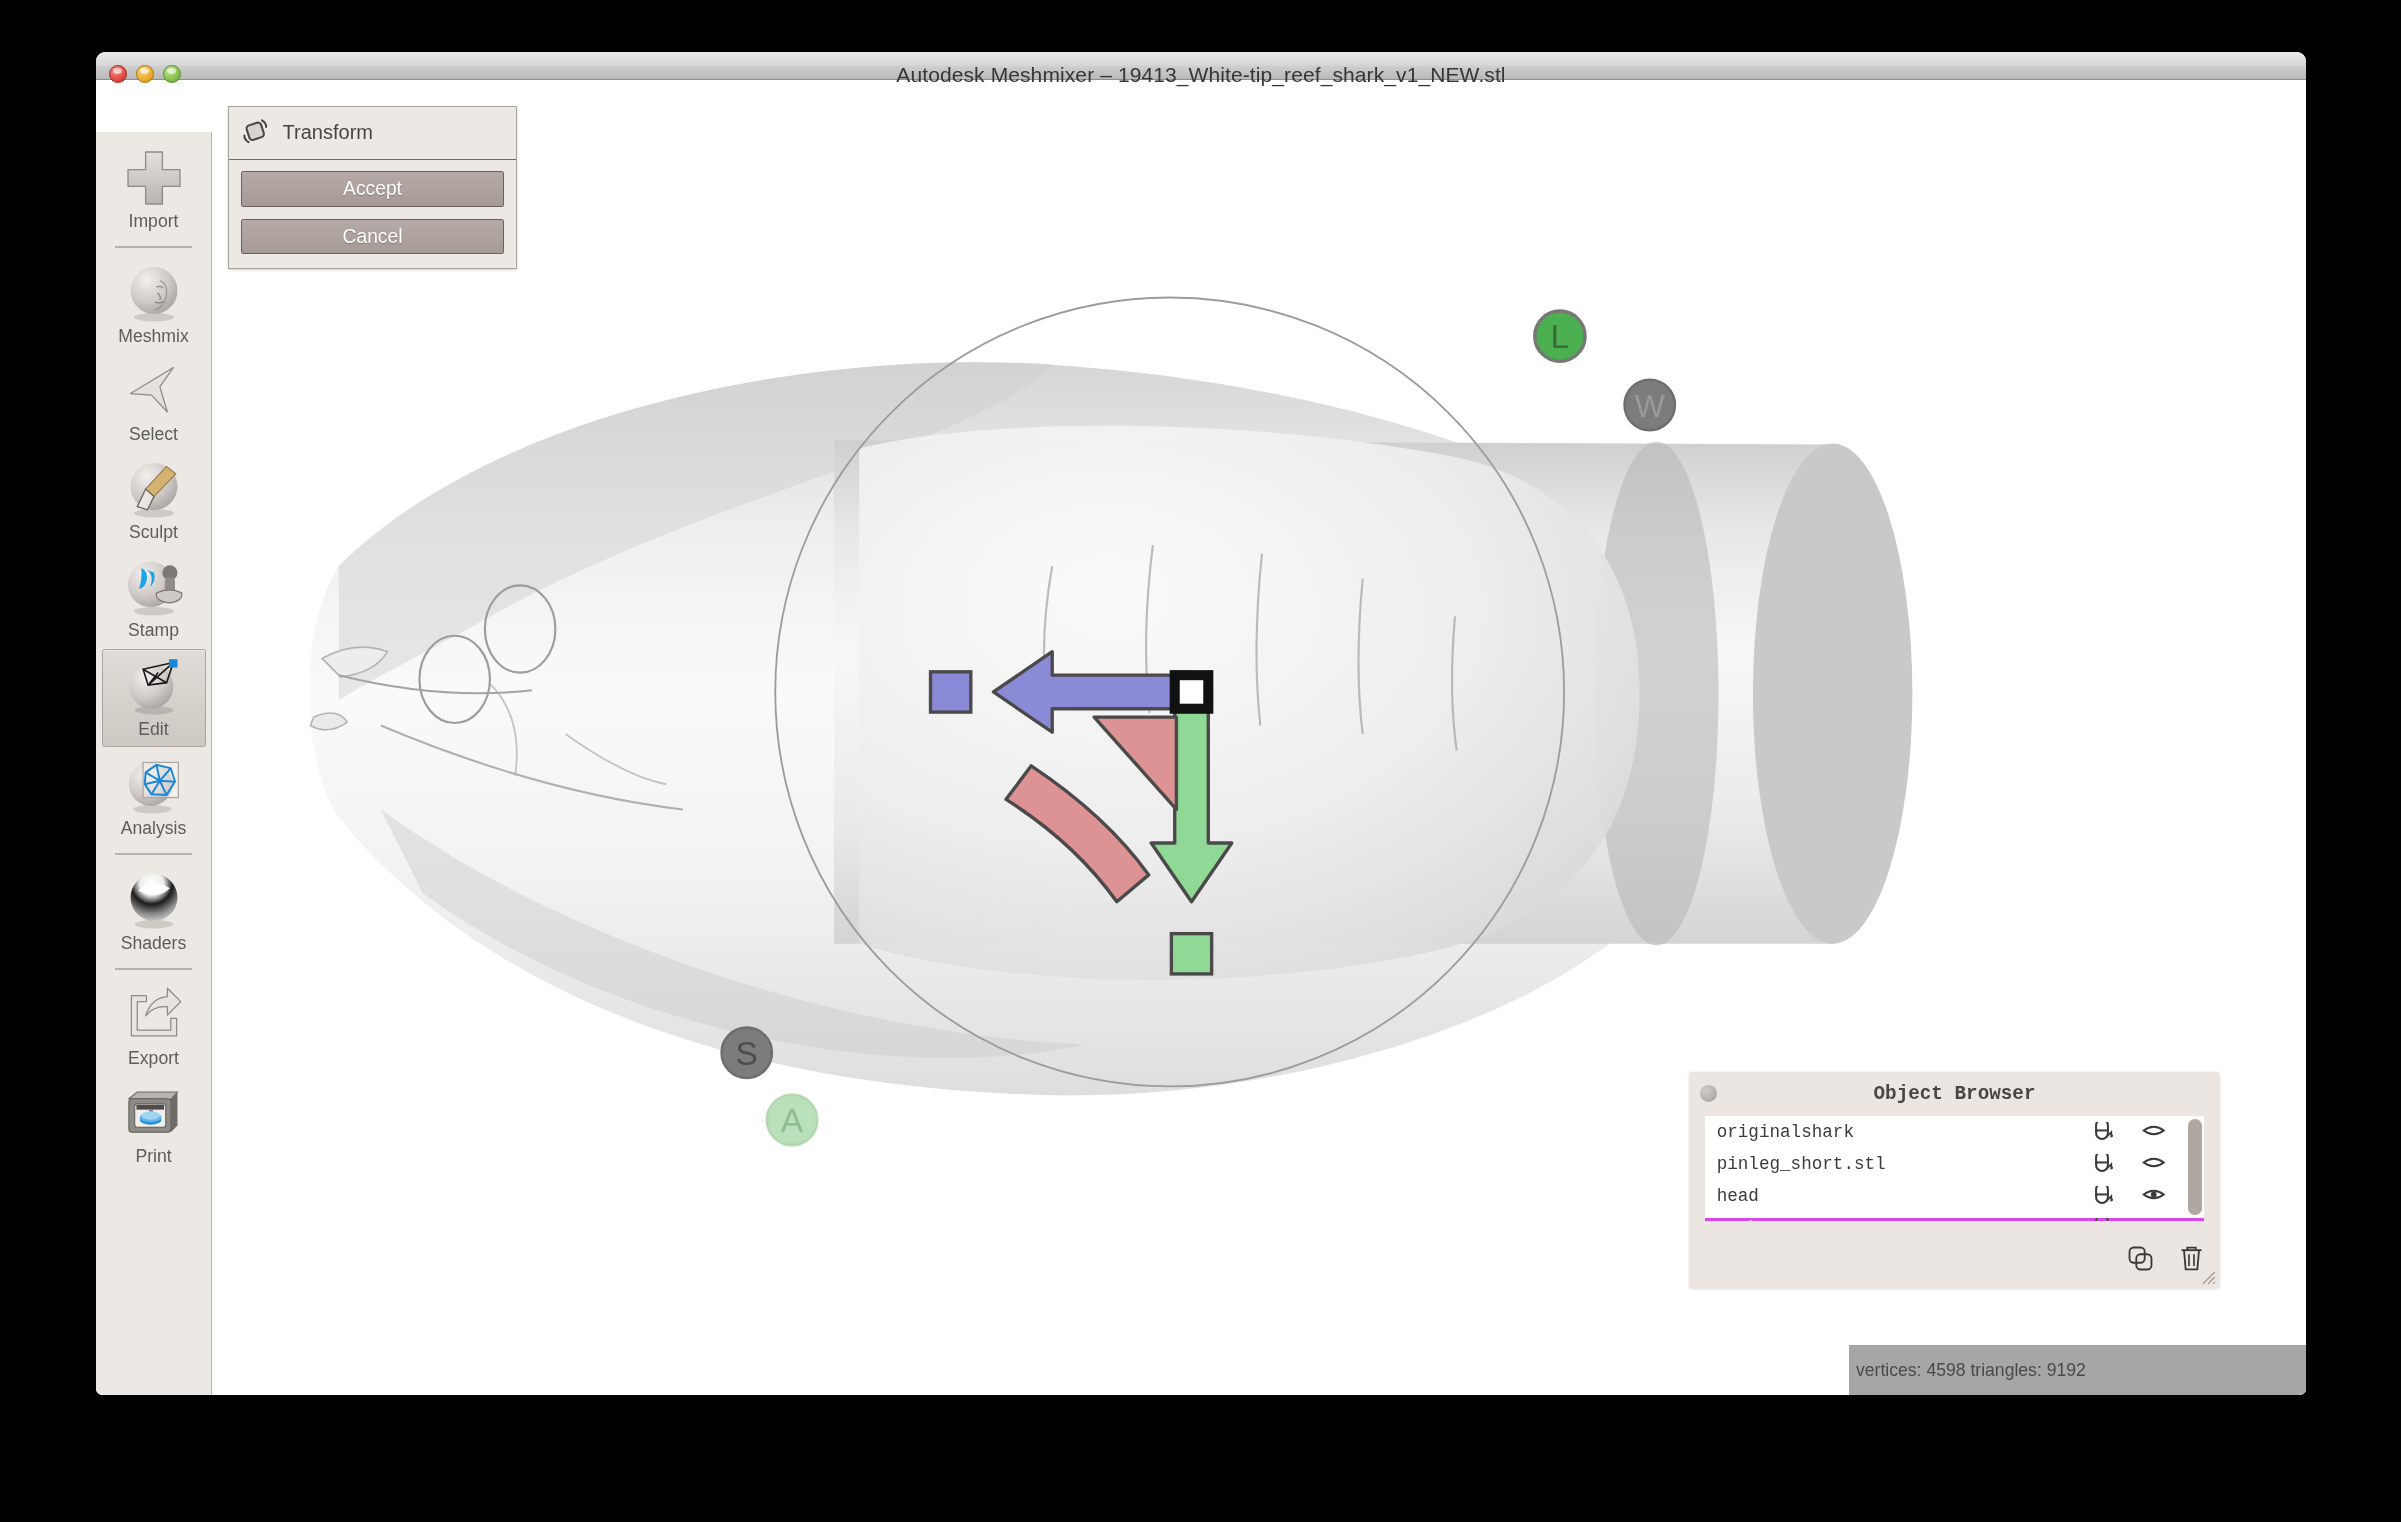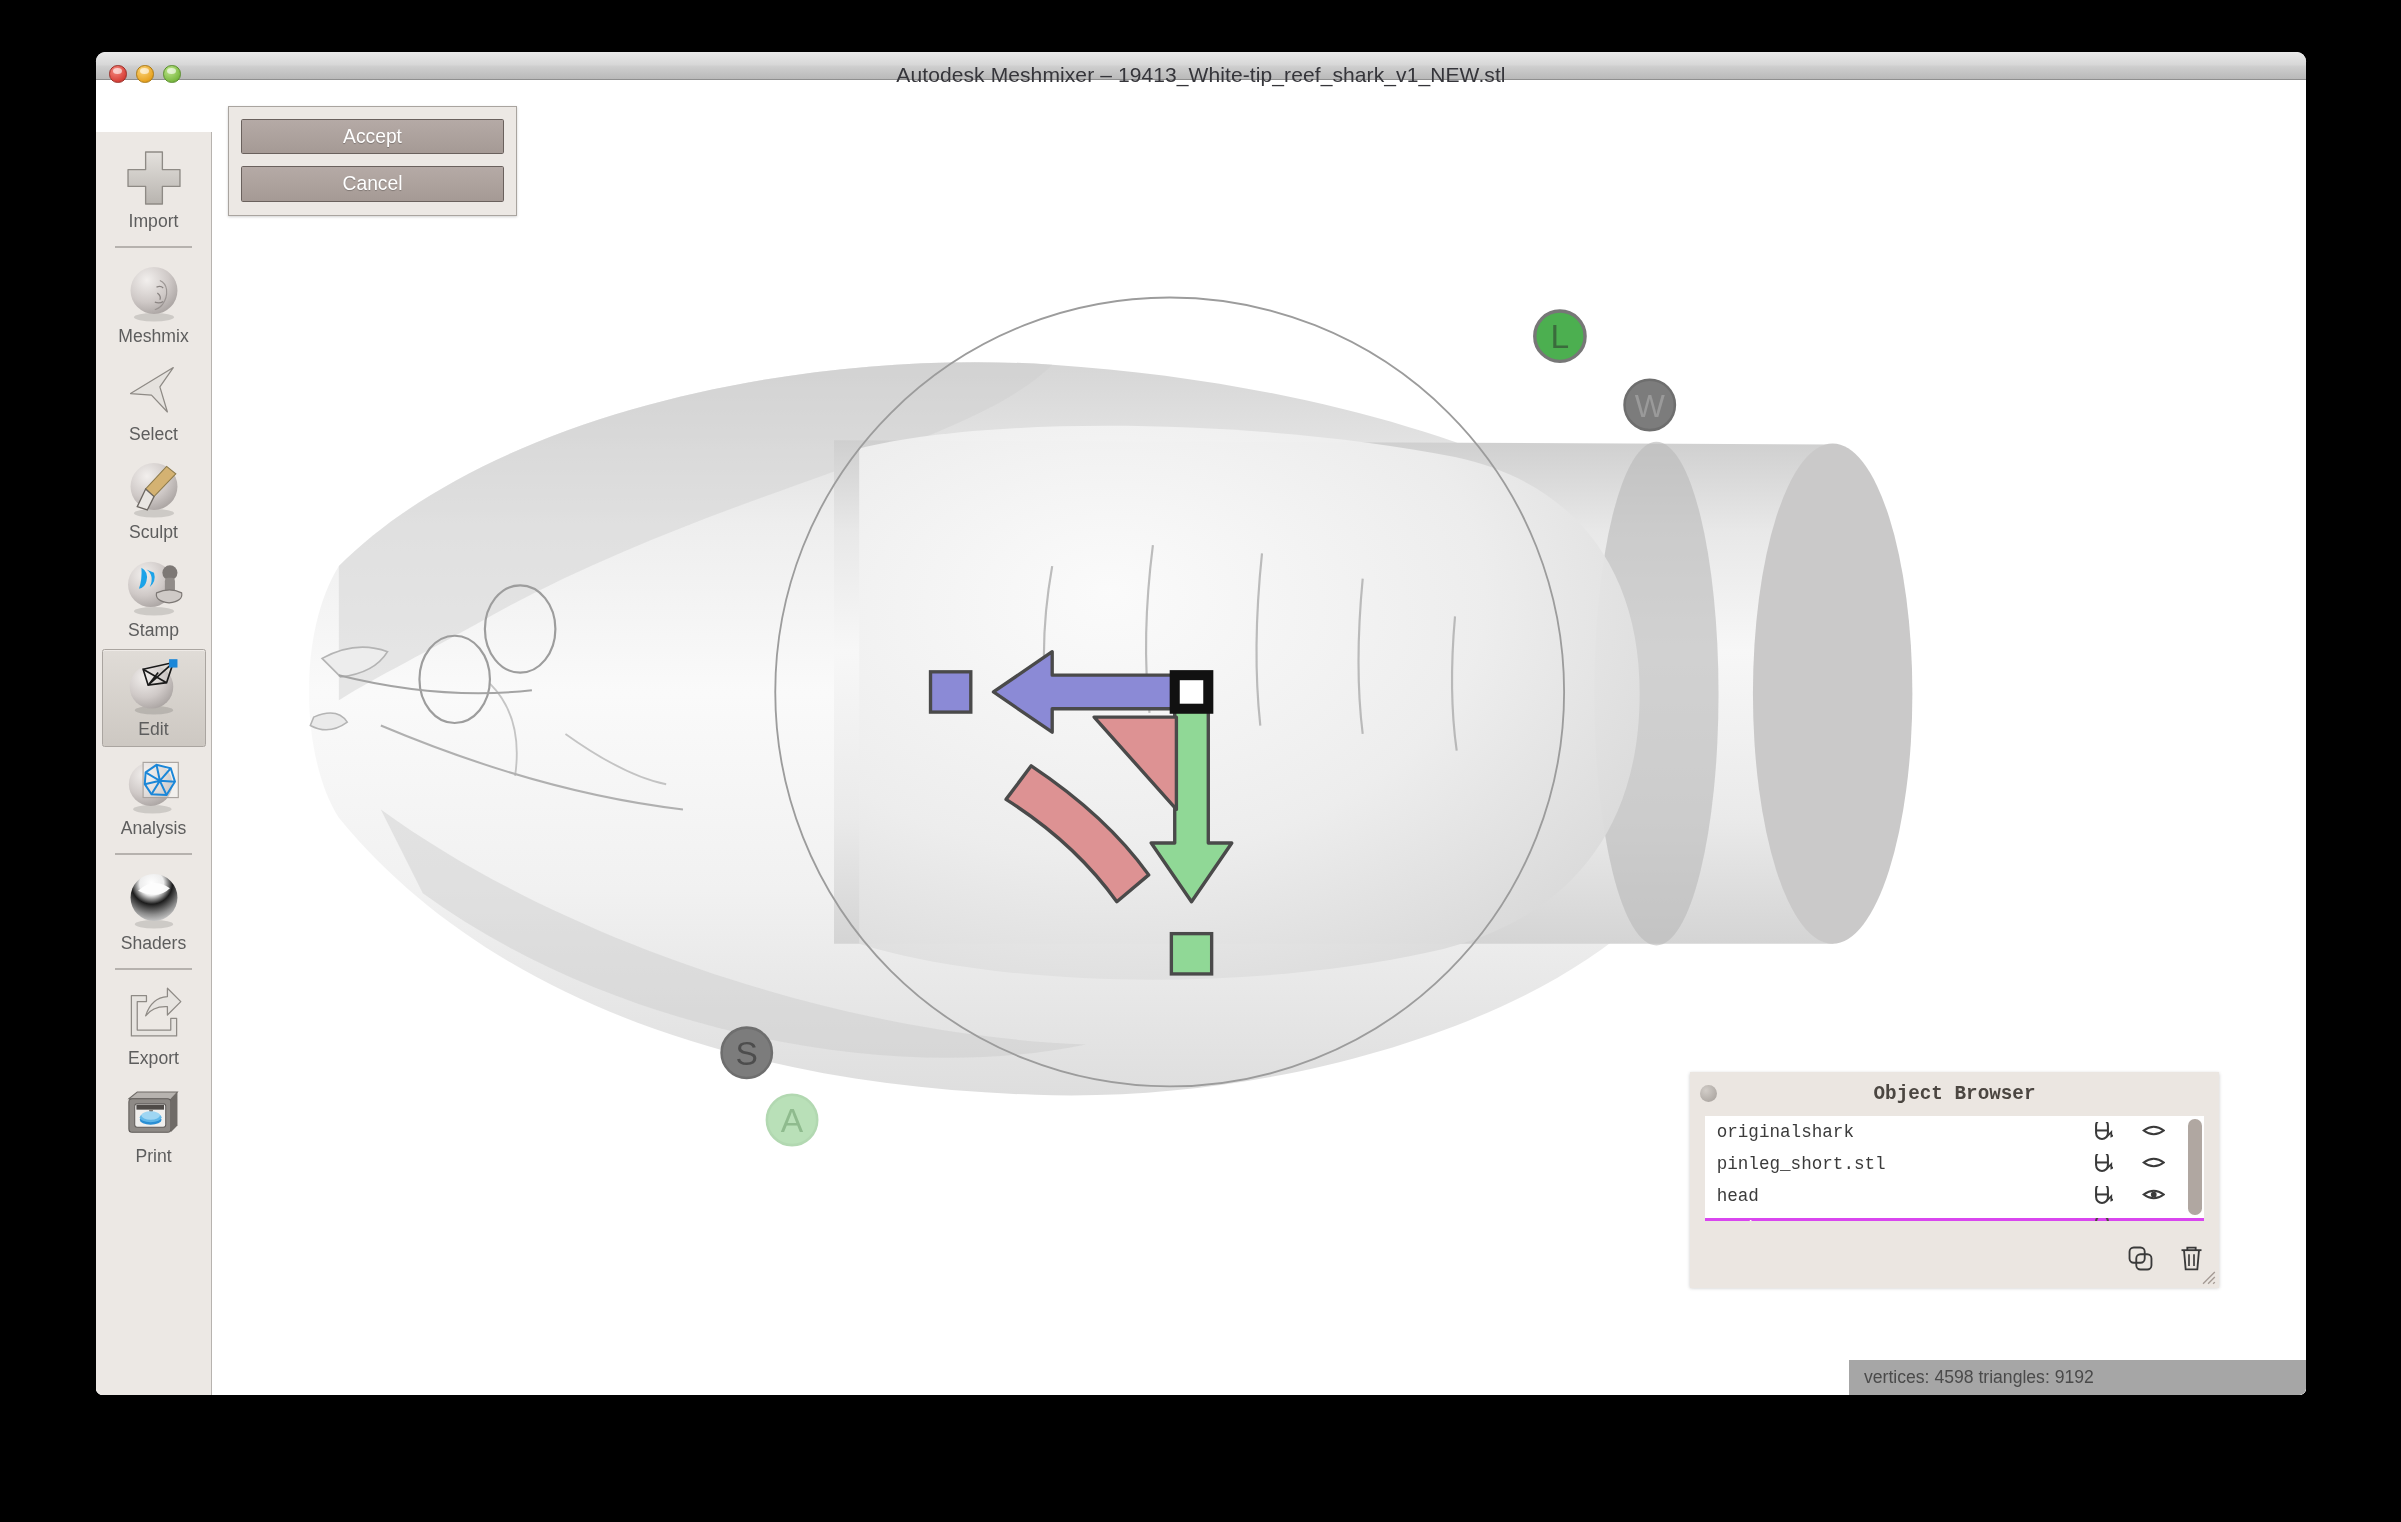--- a/index.html
+++ b/index.html
@@ -146,24 +146,24 @@
   }
   #ob-footer {
     position:absolute; right:15px; bottom:11.7px;
     display:flex; gap: 25px; align-items:center;
   }
   #ob-resize { position:absolute; right:2.5px; bottom:2.5px; width:18.5px; height:18.5px; }
 
   
   #status-bar {
     position:absolute; right:0; bottom: 0px;
-    height: 35px; width: 457px;
+    height: 50px; width: 457px;
     background: #a6a6a6;
     display:flex; align-items:center;
-    padding-left: 15px;
+    padding-left: 7px;
     margin-left: 32px;
   }
   #status-text { font-size: 17.6px; color:#4a4a4a; }
 </style>
 </head>
 <body>
 
 <div id="app-window">
 
   <div id="title-bar">
@@ -427,20 +427,30 @@
           <text x="636" y="1154" font-size="40" text-anchor="middle" fill="#4d4d4d" font-family="Liberation Sans, sans-serif">S</text>
         </g>
         <g>
           <circle cx="690" cy="1220" r="30" fill="#b9e0b8" stroke="#b2d8b1" stroke-width="3"></circle>
           <text x="690" y="1234" font-size="40" text-anchor="middle" fill="#8fbb8e" font-family="Liberation Sans, sans-serif">A</text>
         </g>
       </svg>
     </div>
 
     <div id="transform-panel">
+      <div id="transform-header">
+        <span>
+          <svg width="28.5" height="28.5" viewBox="0 0 34 34">
+            <rect x="8" y="8" width="18" height="18" rx="4" transform="rotate(-18 17 17)" fill="#d7d3cf" stroke="#4a4540" stroke-width="2.4"></rect>
+            <path d="M25 4 q5 3 5 8" fill="none" stroke="#4a4540" stroke-width="2.4" stroke-linecap="round"></path>
+            <path d="M9 30 q-5 -3 -5 -8" fill="none" stroke="#4a4540" stroke-width="2.4" stroke-linecap="round"></path>
+          </svg>
+        </span>
+        <span id="transform-title">Transform</span>
+      </div>
       <div id="transform-buttons">
         <button class="tf-btn">Accept</button>
         <button class="tf-btn">Cancel</button>
       </div>
     </div>
 
     <div id="object-browser">
       <div id="ob-close"></div>
       <div id="ob-title">Object Browser</div>
 

